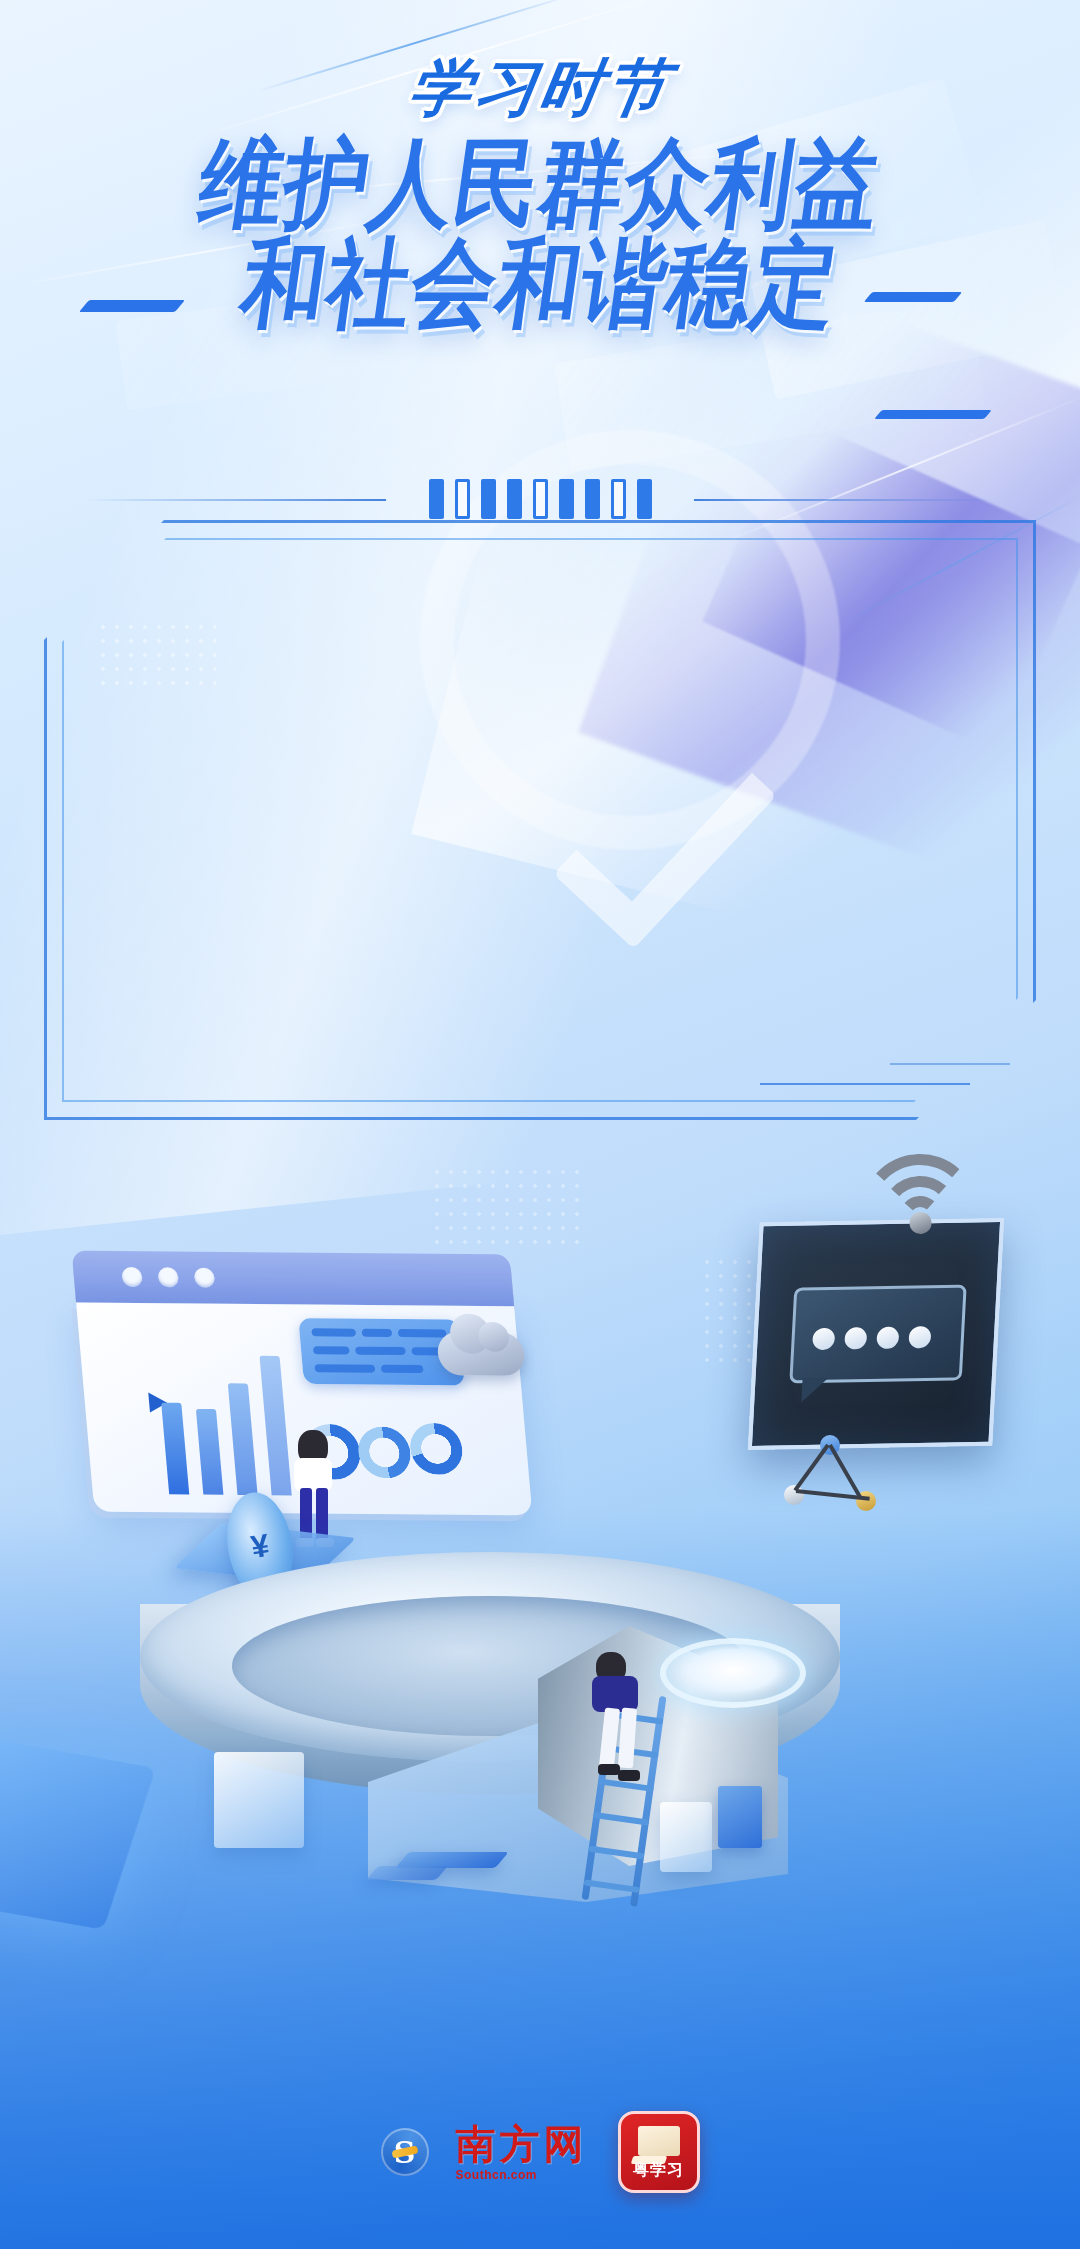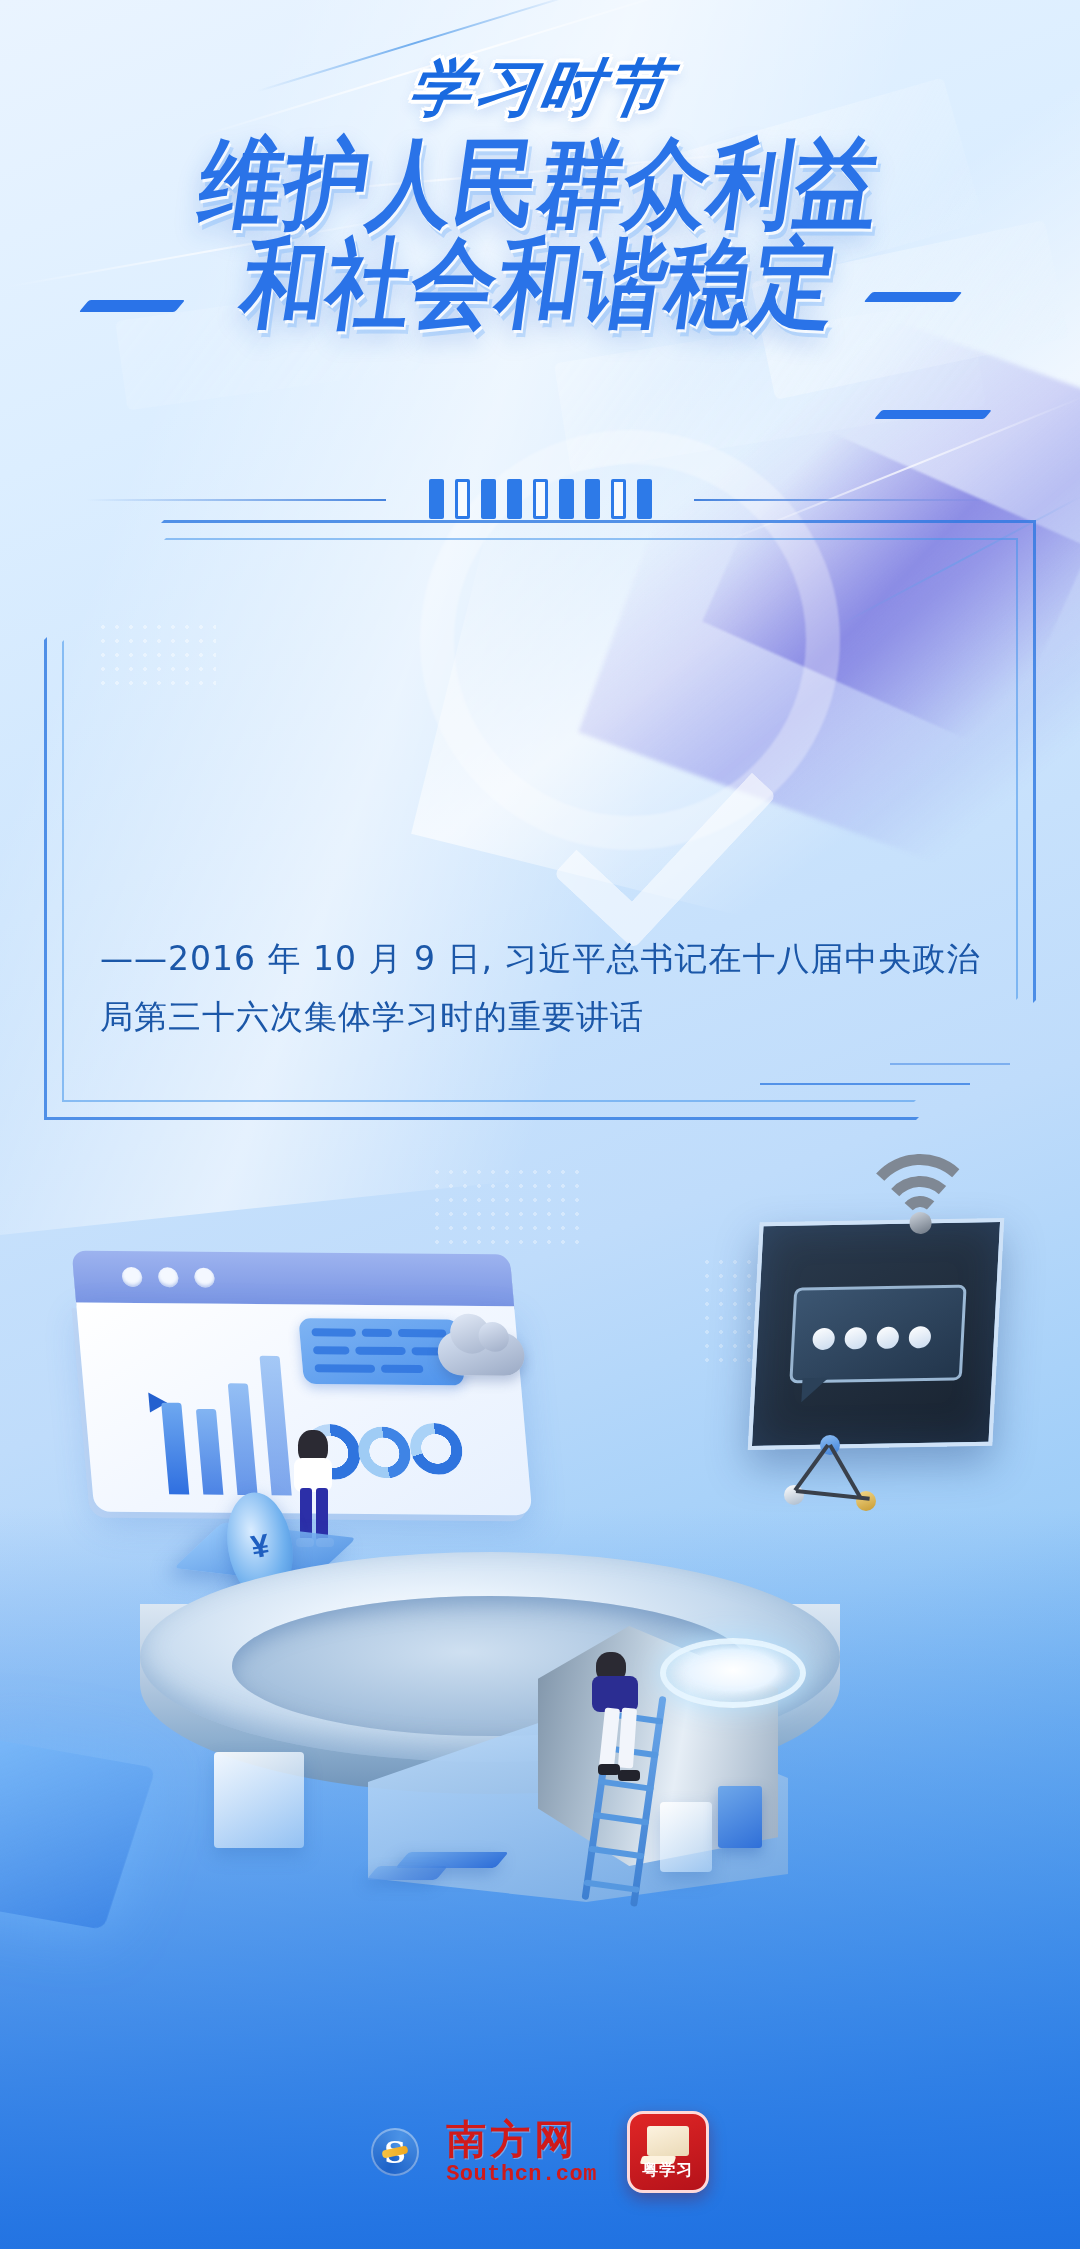--- a/index.html
+++ b/index.html
@@ -364,22 +364,22 @@
     position:absolute; width:26px; height:8px; border-radius:4px;
     background:linear-gradient(90deg,#f5c242,#f0a81f); transform:rotate(-12deg);
   }
   .logo-txt{ display:flex; flex-direction:column; align-items:flex-start; line-height:1; }
   .logo-cn{
     font-family:"DejaVu Serif","Liberation Serif",serif; font-weight:700;
     font-size:40px; color:#d01a1a; letter-spacing:4px;
     text-shadow:1px 1px 0 rgba(255,255,255,.35);
   }
   .logo-en{
-    font-family:Liberation Mono, monospace; font-weight:700;
-    font-size:22px; color:#d01a1a; letter-spacing:.5px; margin-top:5px;
+    font-family:Liberation Sans, sans-serif; font-weight:700;
+    font-size:12px; color:#d01a1a; letter-spacing:.5px; margin-top:5px;
   }
   .logo-yue{
     width:82px; height:82px; border-radius:16px;
     background:linear-gradient(160deg,#e02626,#b5121a);
     border:3px solid #ffd9d9;
     position:relative; display:flex; align-items:flex-end; justify-content:center;
     padding-bottom:9px;
     box-shadow:0 6px 16px rgba(120,10,20,.35);
   }
   .logo-yue .mk{
@@ -457,21 +457,20 @@
     <span class="tick solid"></span>
     <span class="tick hollow"></span>
     <span class="tick solid"></span>
   </div>
 
   <div class="quote-card" style="top:520px;height:600px;">
     <div class="frame-outer"></div>
     <div class="frame-inner"></div>
   </div>
 
-  <p class="quote-attr">——2016 年 10 月 9 日, 习近平总书记在十八届中央政治局第三十六次集体学习时的重要讲话</p>
   <div class="attr-underline"></div>
   <div class="attr-underline two"></div>
 
   <div class="illus">
 
     <div class="browser">
       <div class="chrome">
         <span class="dot" style="left:48px;"></span>
         <span class="dot" style="left:84px;"></span>
         <span class="dot" style="left:120px;"></span>

